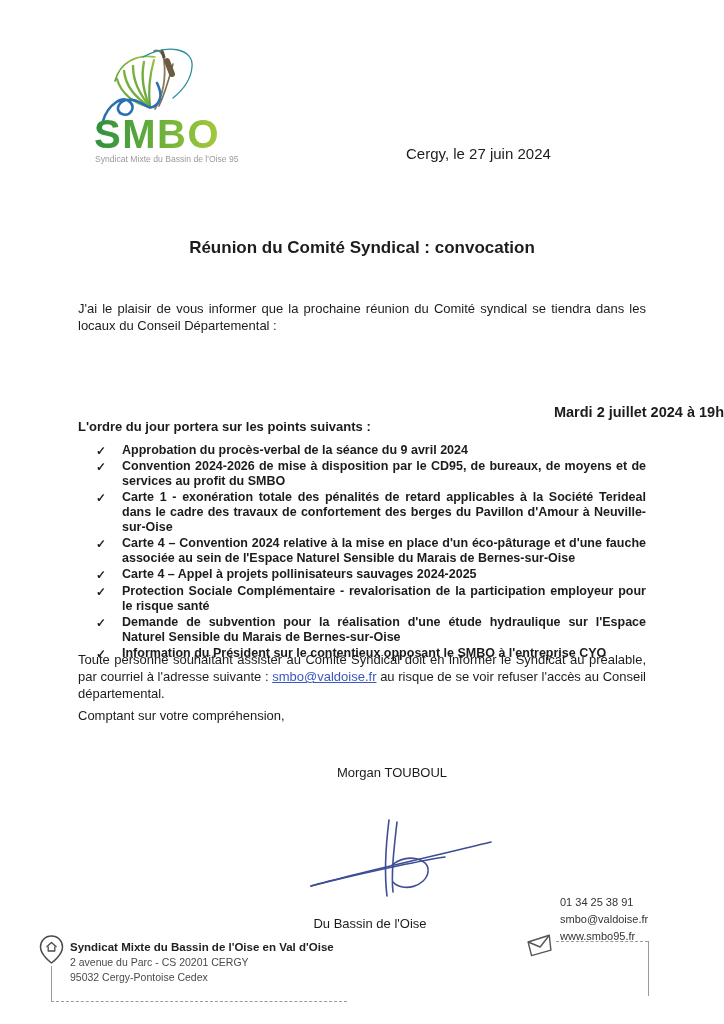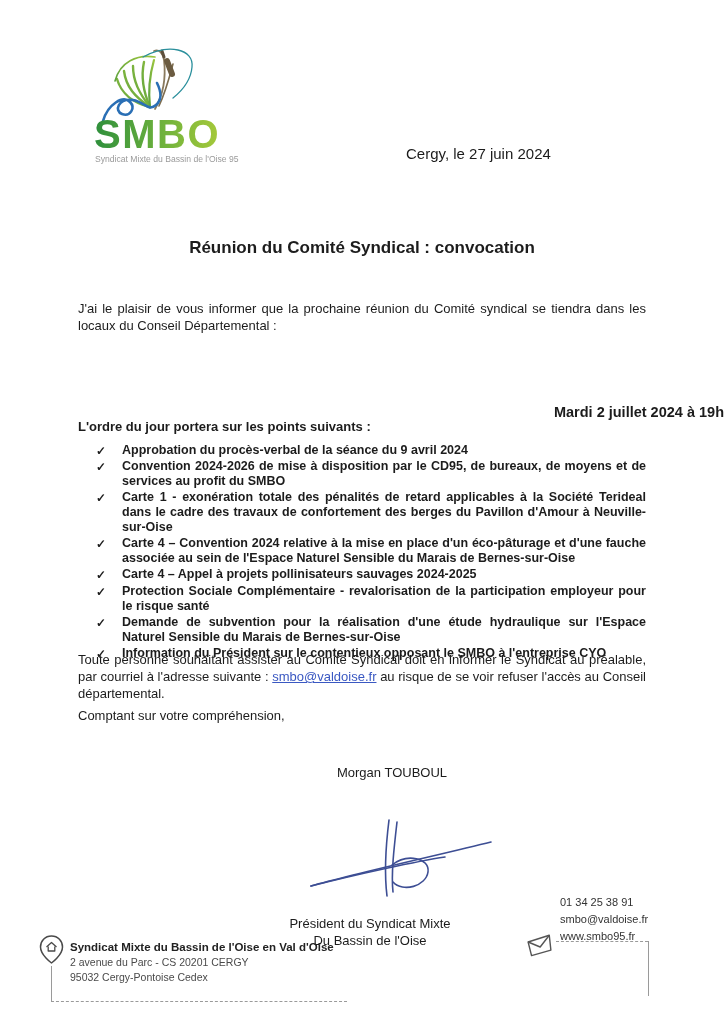--- a/index.html
+++ b/index.html
@@ -154,21 +154,20 @@
     <g fill="none" stroke="#3d4e94" stroke-width="1.6" stroke-linecap="round">
       <path d="M96,12 C93,36 91,64 94,88"></path>
       <path d="M104,14 C101,40 98,66 100,84"></path>
       <path d="M99,57 C114,45 137,50 135,64 C133,78 110,85 100,74"></path>
       <path d="M198,34 C150,46 60,66 18,78"></path>
       <path d="M18,78 C65,66 125,53 152,49"></path>
     </g>
   </svg>
 
   <div class="sig-title">
-    <div>Président du Syndicat Mixte</div>
     <div>Du Bassin de l'Oise</div>
   </div>
 
   <div class="f-addr-icon">
     <svg width="27" height="31" viewBox="0 0 27 31">
       <g fill="none" stroke="#4a4a4a" stroke-width="1.5" stroke-linejoin="round">
         <path d="M13.5,2 C7,2 2.5,7 2.5,13 C2.5,21 13.5,29 13.5,29 C13.5,29 24.5,21 24.5,13 C24.5,7 20,2 13.5,2 Z"></path>
         <path d="M8.5,13 L13.5,8.5 L18.5,13" stroke-width="1.3"></path>
         <path d="M10.2,12.5 L10.2,17 L16.8,17 L16.8,12.5" stroke-width="1.3"></path>
       </g>

